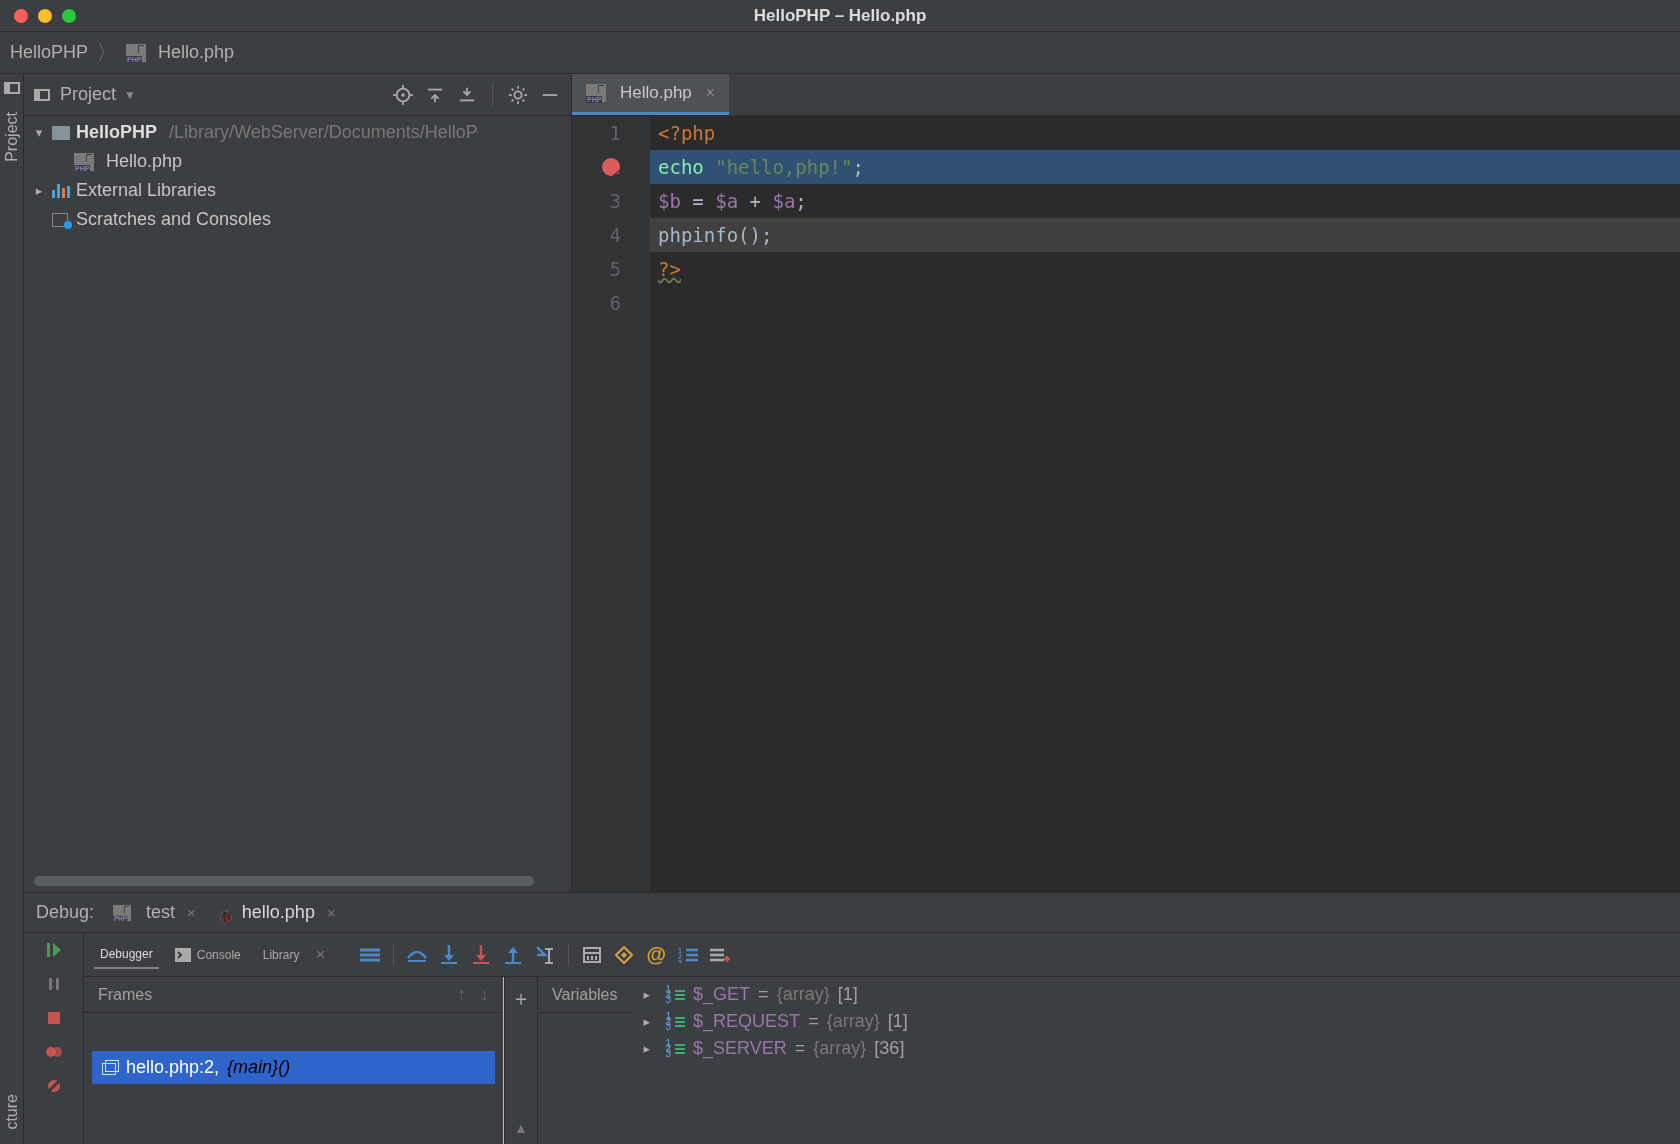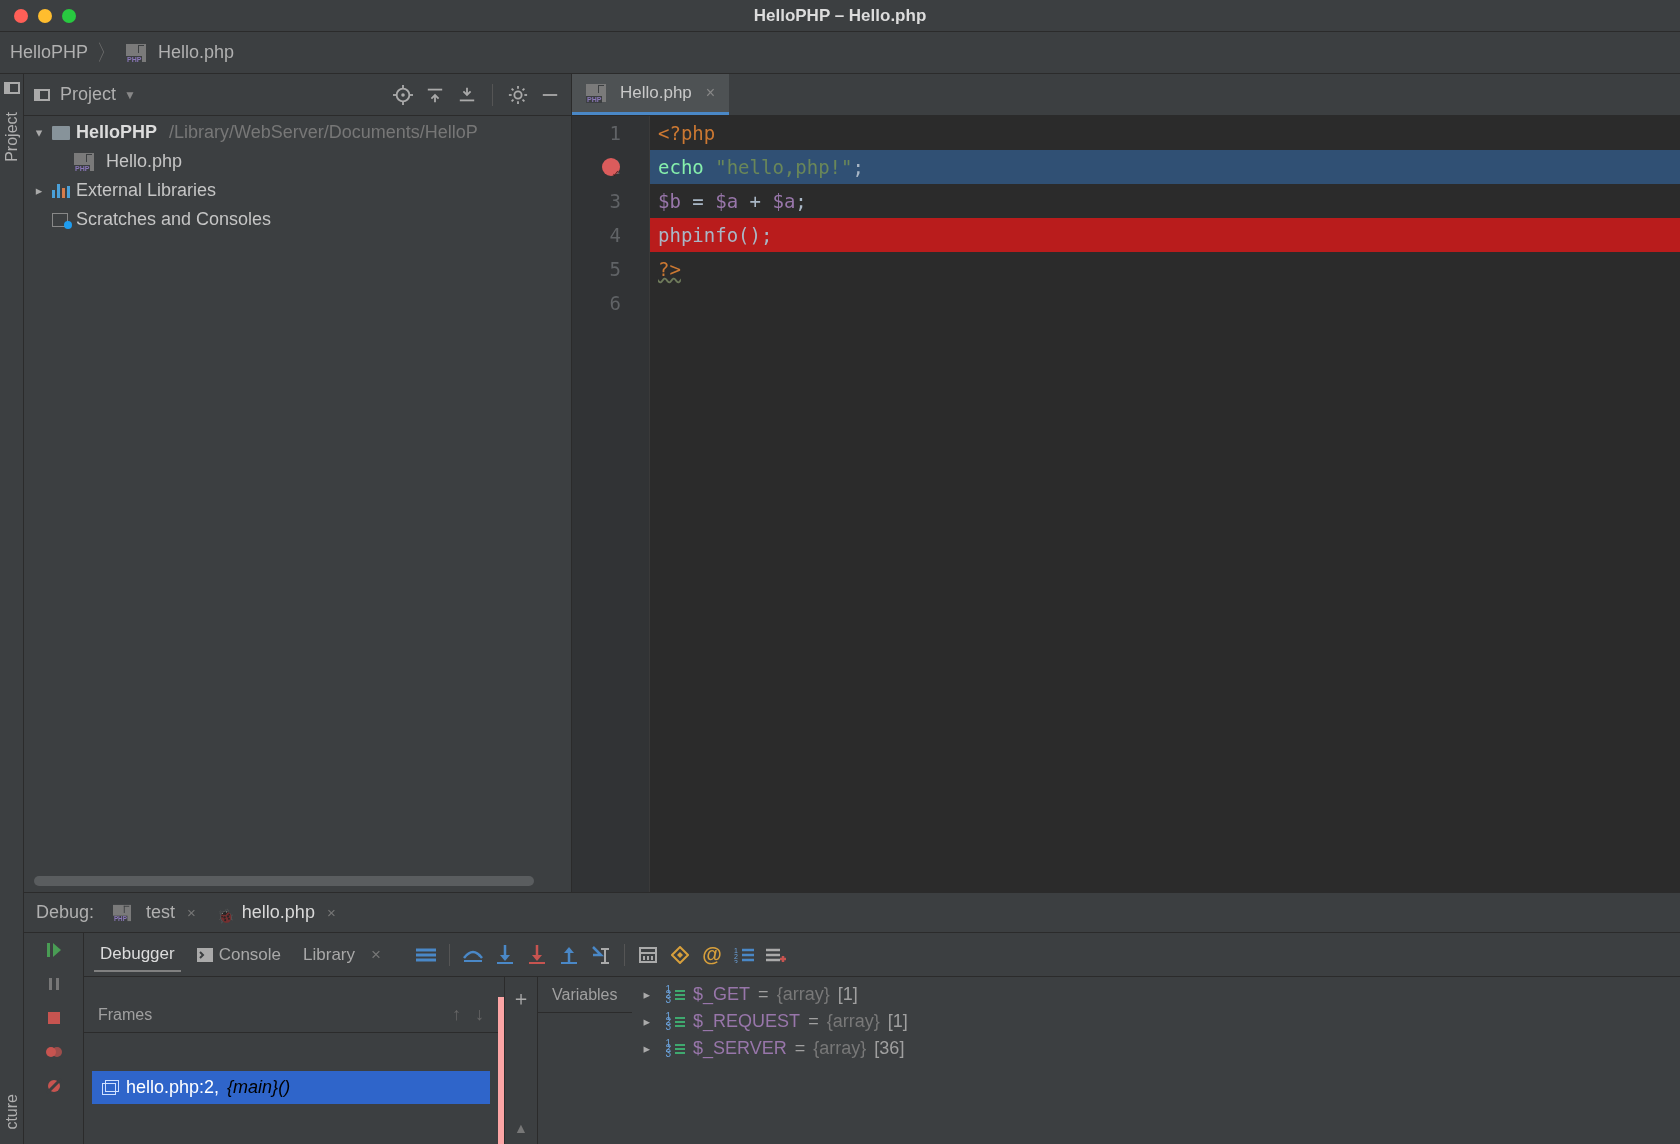--- a/index.html
+++ b/index.html
@@ -246,21 +246,21 @@
 .code {
   flex: 1;
   position: relative;
 }
 .code-line {
   height: 34px;
   padding-left: 8px;
   white-space: pre;
 }
 .code-line.hl-exec { background: #305074; }
-.code-line.hl-cursor { background: #b91c1c; }
+.code-line.hl-cursor { background: #404040; }
 .tok-tag { color: #cc7832; }
 .tok-kw { color: #86efac; }
 .tok-str { color: #6a8759; }
 .tok-var { color: #9876aa; }
 .tok-num { color: #6897bb; }
 .tok-pn { color: #a9b7c6; }
 .squiggle-close { text-decoration: underline wavy #6e7a5a; }
 
 
 .debug-panel {
@@ -308,26 +308,26 @@
   flex-direction:column;
 }
 .debug-toolbar {
   height: 44px;
   display:flex;
   align-items:center;
   padding: 0 10px;
   gap: 10px;
   border-bottom: 1px solid #2b2b2b;
 }
-.debug-sub-tab { color:#a8a8a8; font-size:17px; padding: 6px 6px; cursor:pointer; display:flex; align-items:center; gap:6px;}
+.debug-sub-tab { color:#a8a8a8; font-size:12px; padding: 6px 6px; cursor:pointer; display:flex; align-items:center; gap:6px;}
 .debug-sub-tab.active { color:#dcdcdc; border-bottom:2px solid #808080; }
 .tb-sep { width:1px; height:22px; background:#555; margin: 0 2px;}
 
 .debug-cols { flex:1; display:flex; }
-.frames-col { width:420px; border-right:6px solid #fca5a5; display:flex; flex-direction:column;margin-top:20px;}
+.frames-col { width:420px; border-right:1px solid #fca5a5; display:flex; flex-direction:column;}
 .frames-header, .vars-header {
   height:36px; display:flex; align-items:center; padding:0 14px; color:#a0a0a0; font-size:16px; border-bottom:1px solid #2b2b2b;
 }
 .frames-header { justify-content:space-between;}
 .frames-nav { display:flex; gap:14px; color:#666; font-size:18px;}
 .frame-row {
   margin: 6px 8px 0 8px;
   background:#2f65ca;
   color:#fff;
   padding: 6px 10px;

